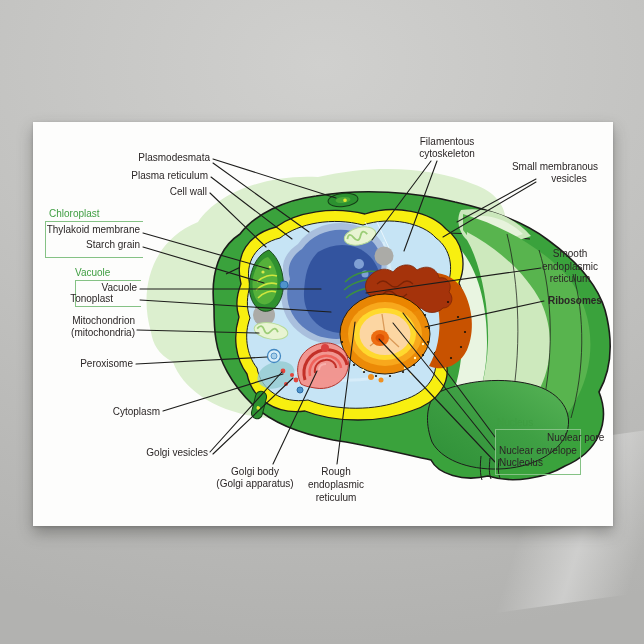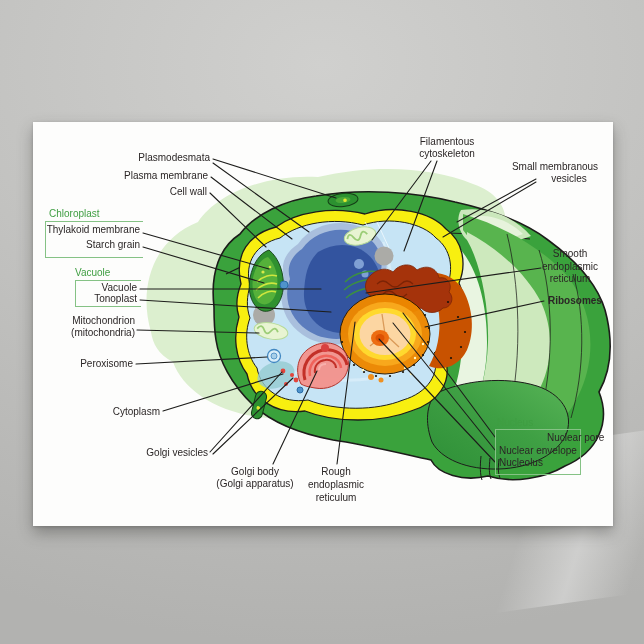--- a/index.html
+++ b/index.html
@@ -200,30 +200,30 @@
         <line x1="462" y1="328" x2="360" y2="201"></line>
         <line x1="462" y1="340" x2="346" y2="217"></line>
       </g>
     </svg>
 
     <div class="gbox open-right" style="left:12px;top:99px;width:97px;height:35px;"></div>
     <div class="gbox open-right" style="left:42px;top:158px;width:65px;height:25px;"></div>
     <div class="gbox" style="left:462px;top:307px;width:84px;height:44px;"></div>
 
     <div class="lab" style="right:403px;top:30px;">Plasmodesmata</div>
-    <div class="lab" style="right:405px;top:48px;">Plasma membrane</div>
+    <div class="lab" style="right:405px;top:48px;">Plasma reticulum</div>
     <div class="lab" style="right:406px;top:64px;">Cell wall</div>
 
     <div class="lab green" style="left:16px;top:86px;">Chloroplast</div>
     <div class="lab" style="right:473px;top:102px;">Thylakoid membrane</div>
     <div class="lab" style="right:473px;top:117px;">Starch grain</div>
 
     <div class="lab green" style="left:42px;top:145px;">Vacuole</div>
     <div class="lab" style="right:476px;top:160px;">Vacuole</div>
-    <div class="lab" style="right:476px;top:171px;">Tonoplast</div>
+    <div class="lab" style="right:500px;top:171px;">Tonoplast</div>
 
     <div class="lab" style="right:478px;top:193px;">Mitochondrion</div>
     <div class="lab" style="right:478px;top:205px;">(mitochondria)</div>
 
     <div class="lab" style="right:480px;top:236px;">Peroxisome</div>
     <div class="lab" style="right:453px;top:284px;">Cytoplasm</div>
     <div class="lab" style="right:405px;top:325px;">Golgi vesicles</div>
 
     <div class="lab ctr" style="left:222px;top:344px;">Golgi body</div>
     <div class="lab ctr" style="left:222px;top:356px;">(Golgi apparatus)</div>

